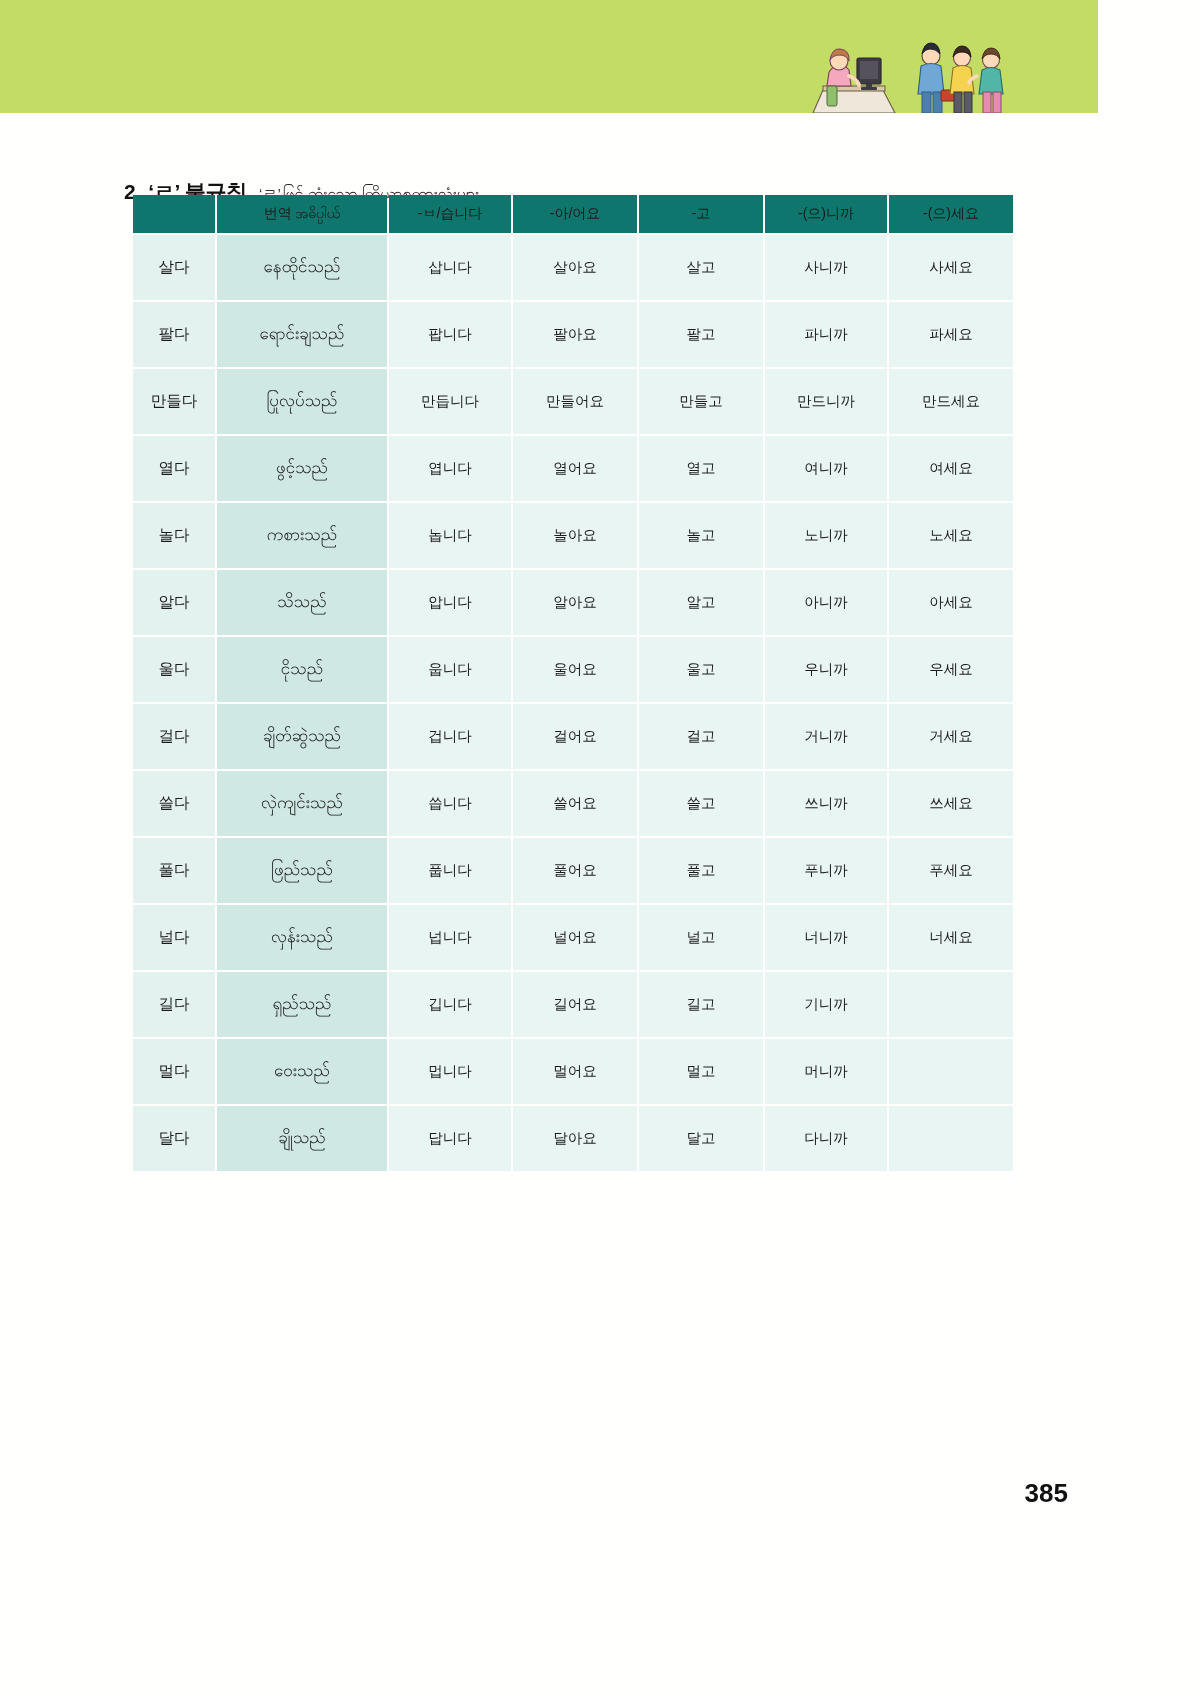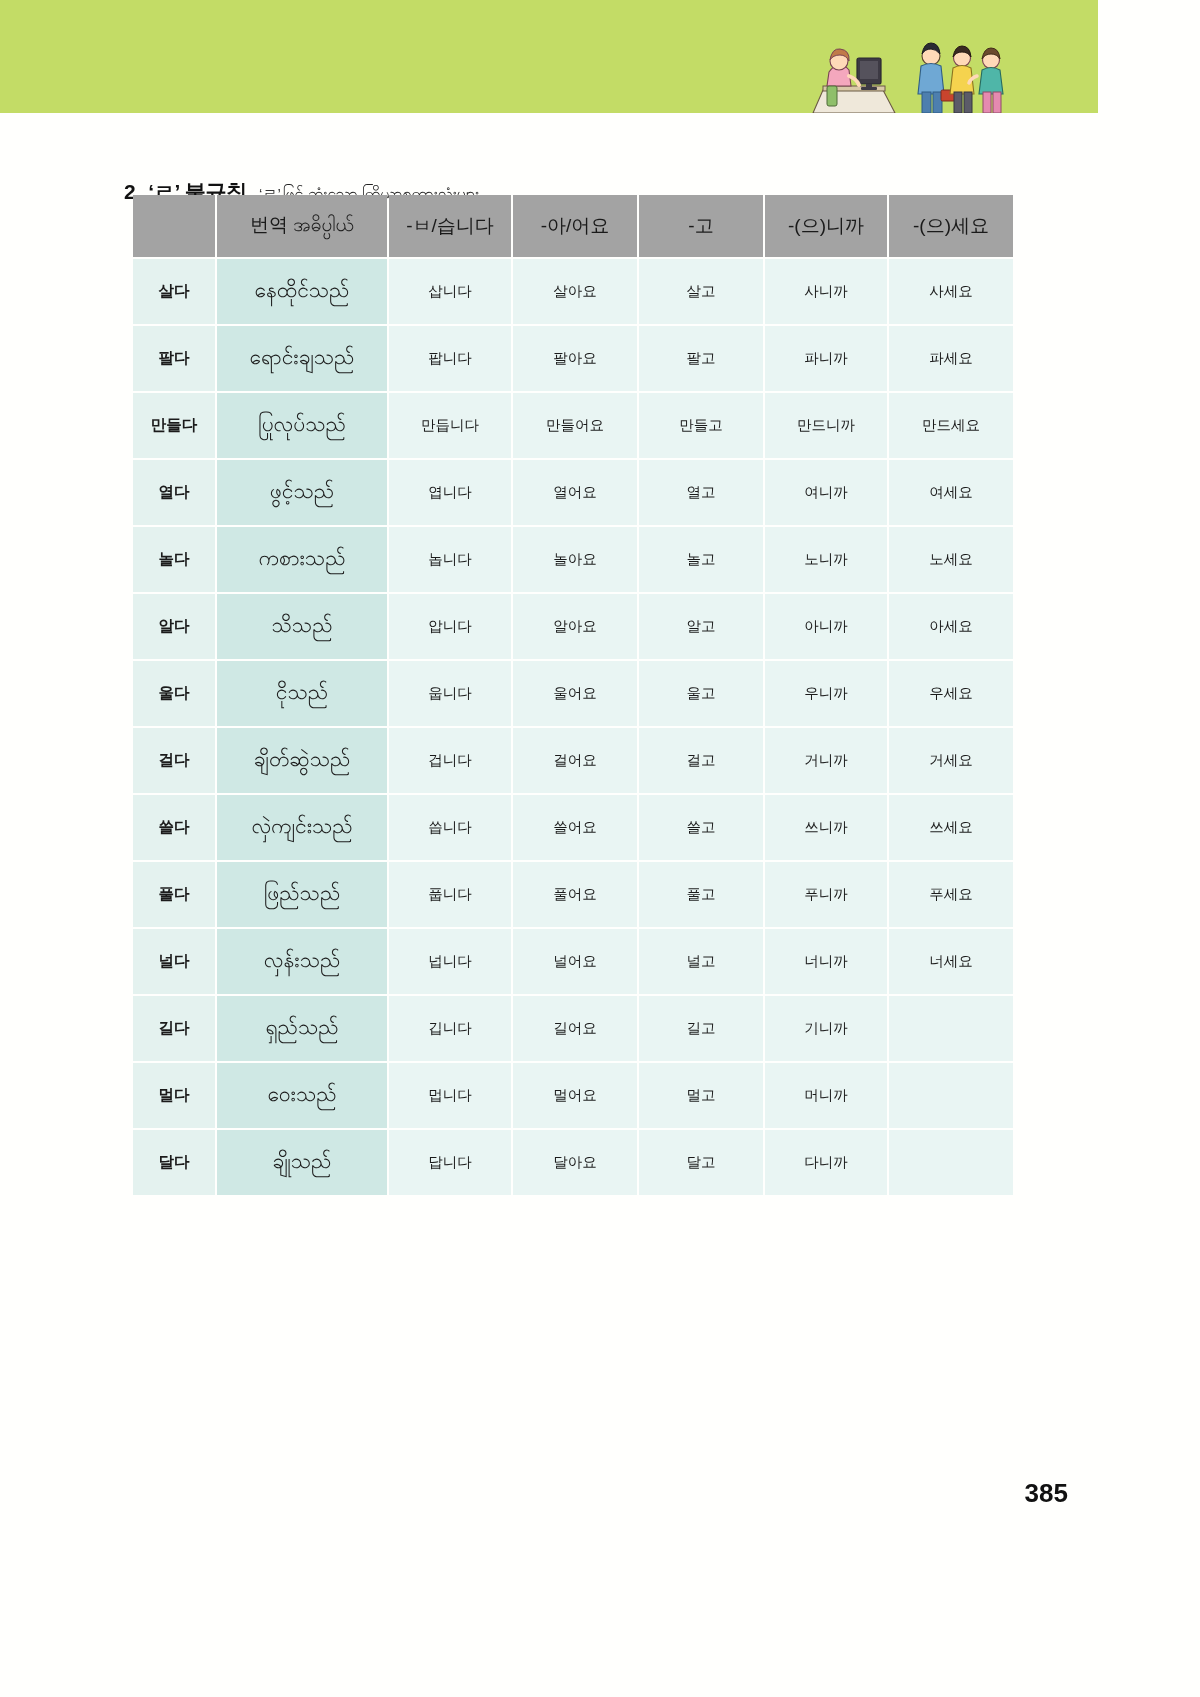--- a/index.html
+++ b/index.html
@@ -72,40 +72,40 @@
   }
   #verb-table th,
   #verb-table td {
     border: none;
     text-align: center;
     vertical-align: middle;
     font-size: 14.5px;
     color: #1b1b1b;
   }
   #verb-table thead th {
-    background: #a3a3a3;
+    background: #0f766e;
     height: 38px;
     font-weight: normal;
-    font-size: 19px;
+    font-size: 14px;
     color: #1a1a1a;
-    padding: 12px;
+    padding: 0;
   }
   #verb-table tbody td {
     height: 65px;
     padding: 0;
     background: #e9f5f3;
   }
   #verb-table tbody td.col-base {
     background: #e4f2ef;
-    font-weight: bold;
+    font-weight: normal;
     font-size: 15.5px;
   }
   #verb-table tbody td.col-trans {
     background: #cfe8e4;
-    font-size: 21px;
+    font-size: 17px;
   }
   .col-w-base   { width: 82px; }
   .col-w-trans  { width: 170px; }
   .col-w-form   { width: 122px; }
   .col-w-form2  { width: 124px; }
   .col-w-form3  { width: 124px; }
   .col-w-form4  { width: 122px; }
   .col-w-form5  { width: 124px; }
 
   

